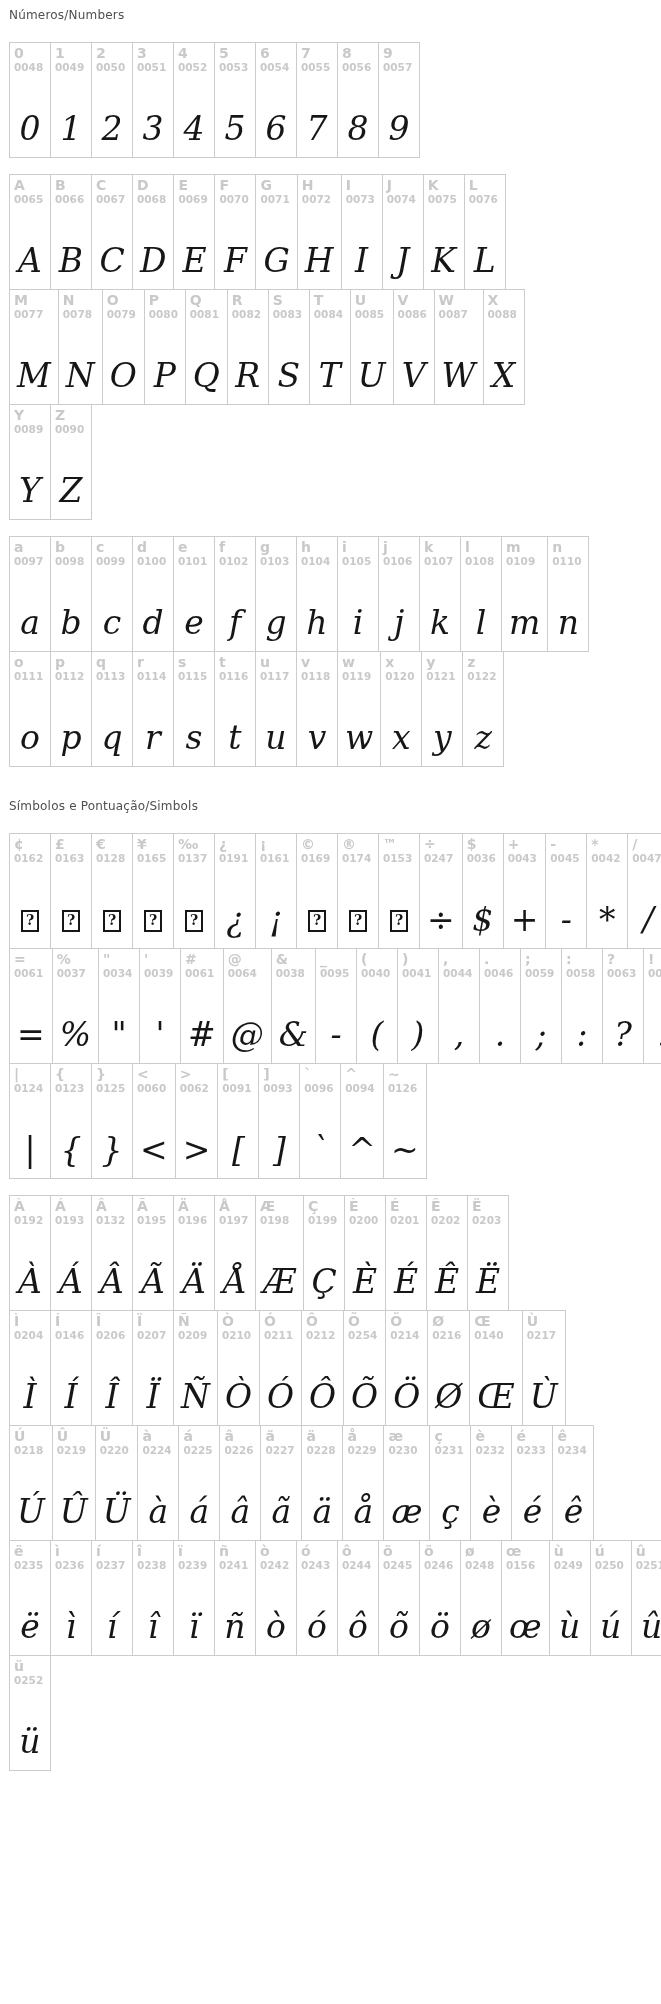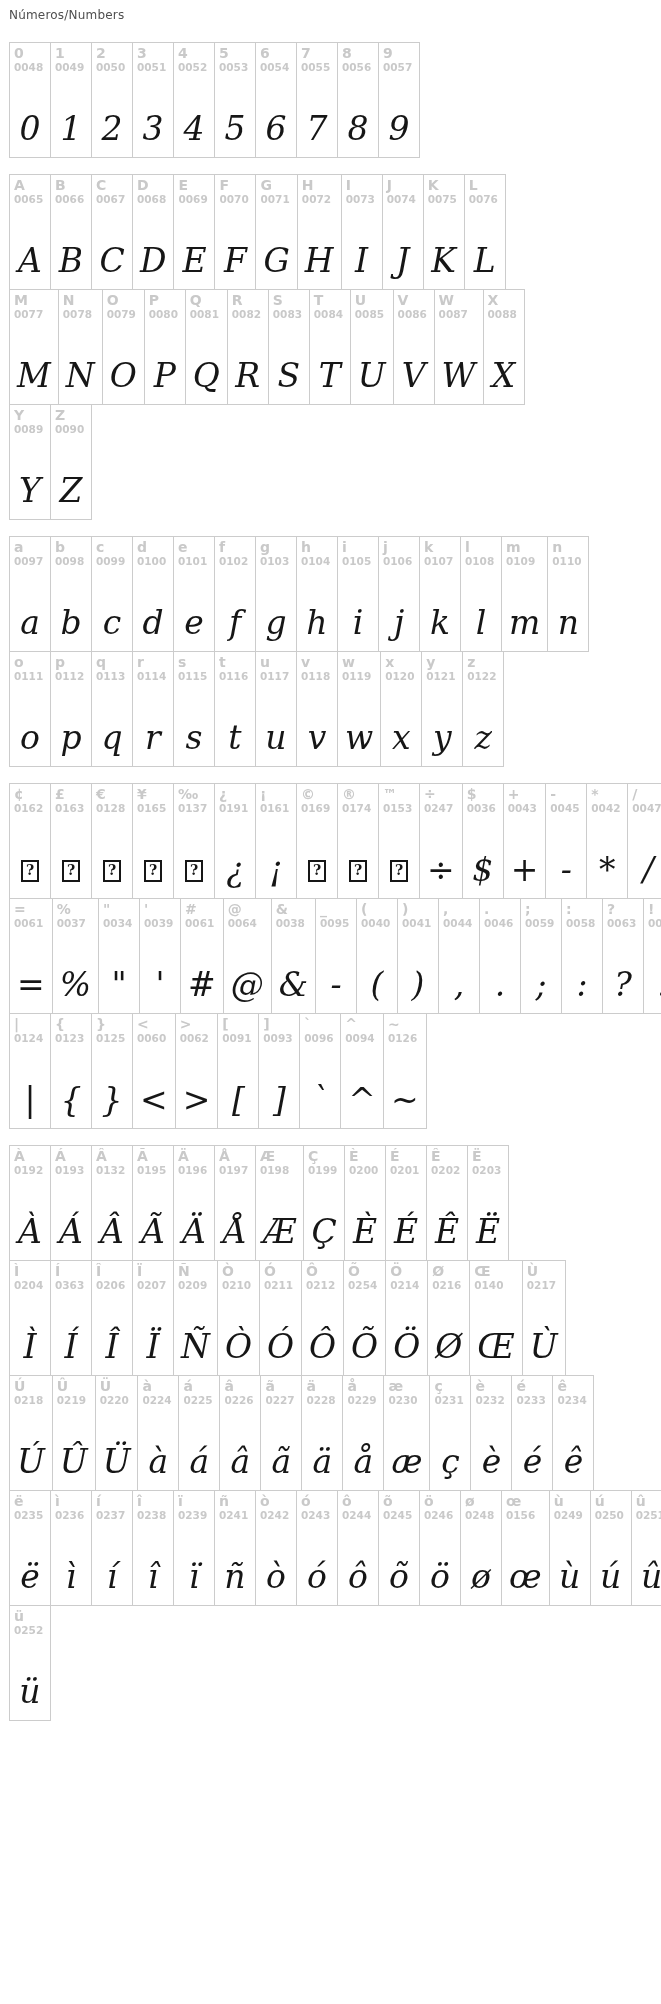--- a/index.html
+++ b/index.html
@@ -412,20 +412,21 @@
           </div>
           <div class="cell">
             <div class="ref">z</div>
             <div class="code">0122</div>
             <div class="glyph">z</div>
           </div>
         </div>
       </div>
     </div>
     <div class="section">
+      <h2 class="section-title">Símbolos e Pontuação/Simbols</h2>
       <div class="rows">
         <div class="row">
           <div class="cell">
             <div class="ref">¢</div>
             <div class="code">0162</div>
             <div class="glyph"><span class="notdef">?</span></div>
           </div>
           <div class="cell">
             <div class="ref">£</div>
             <div class="code">0163</div>
@@ -703,21 +704,21 @@
           </div>
         </div>
         <div class="row">
           <div class="cell">
             <div class="ref">Ì</div>
             <div class="code">0204</div>
             <div class="glyph">Ì</div>
           </div>
           <div class="cell">
             <div class="ref">Í</div>
-            <div class="code">0363</div>
+            <div class="code">0146</div>
             <div class="glyph">Í</div>
           </div>
           <div class="cell">
             <div class="ref">Î</div>
             <div class="code">0206</div>
             <div class="glyph">Î</div>
           </div>
           <div class="cell">
             <div class="ref">Ï</div>
             <div class="code">0207</div>

